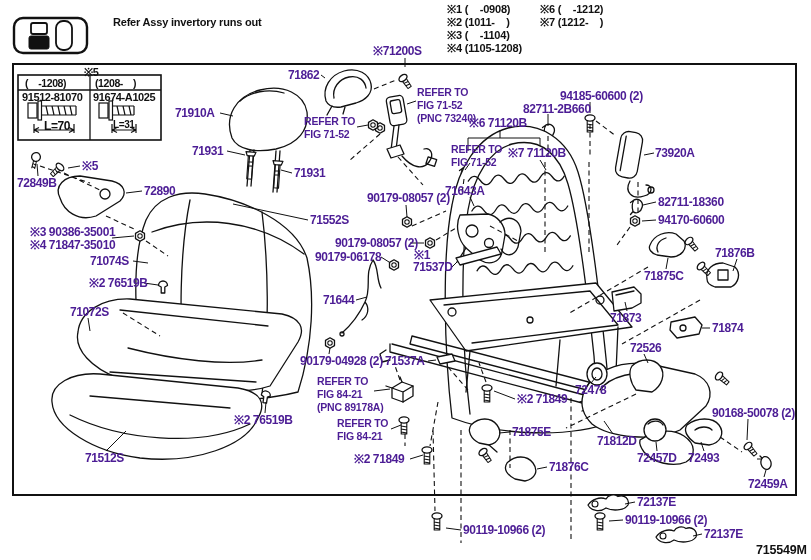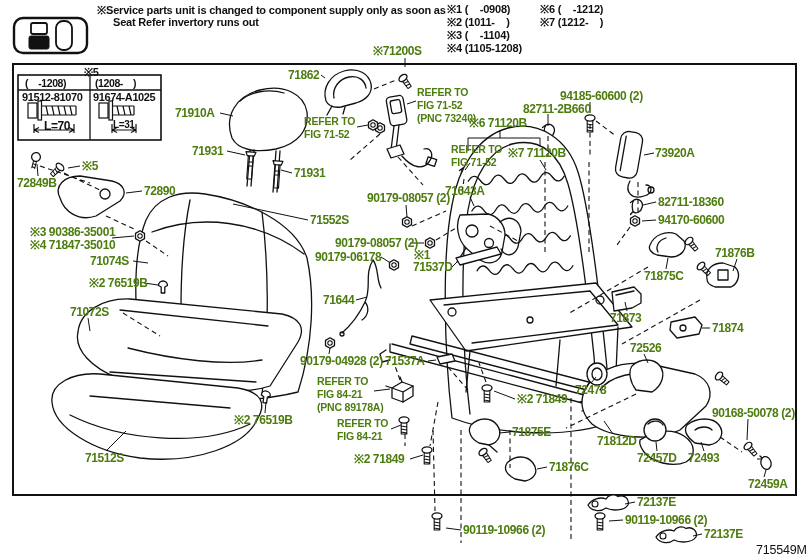--- a/index.html
+++ b/index.html
@@ -1,24 +1,24 @@
 <!DOCTYPE html>
 <html><head>
 <meta charset="utf-8">
 <style>
   html,body{margin:0;padding:0;background:#fff;}
   #stage{position:relative;width:811px;height:560px;background:#fff;overflow:hidden;
          font-family:"Liberation Sans",sans-serif;color:#111;}
   svg{position:absolute;left:0;top:0;}
   .lbl{position:absolute;font-weight:bold;font-size:12px;line-height:1.05;
-       letter-spacing:-0.4px;white-space:pre;color:#4d7c0f;}
+       letter-spacing:-0.4px;white-space:pre;color:#4c1d95;}
   .ref{font-size:10.5px;line-height:1.25;letter-spacing:-0.2px;}
   .note{position:absolute;font-weight:bold;font-size:11px;letter-spacing:-0.2px;white-space:pre;}
   .tbl-txt{position:absolute;font-weight:bold;letter-spacing:-0.4px;white-space:pre;}
-  .figcode{position:absolute;font-weight:normal;font-size:12.5px;letter-spacing:-0.2px;}
+  .figcode{position:absolute;font-weight:bold;font-size:12.5px;letter-spacing:-0.2px;}
 </style>
 </head>
 <body>
 
 <div id="stage">
 
 <svg width="811" height="560" viewBox="0 0 811 560">
   <defs>
     <g id="nut">
           <path d="M0,-5.2 L4.5,-2.6 L4.5,2.6 L0,5.2 L-4.5,2.6 L-4.5,-2.6 Z" fill="#fff" stroke="#111" stroke-width="1.3"></path>
@@ -299,22 +299,21 @@
              M590,124 L590,156 M596,121 L616,136 M548,136 L548,157 M638,182 L638,214 M630,227 L617,245
              M464,179 L462,194 M412,226 L446,211 M436,240 L456,228 M490,226 L518,241
              M123,313 L160,336 M438,402 L430,446 M486,382 L479,363
              M433,430 L435,511 M461,430 L461,543 M510,430 L510,468 M571,398 L571,542
              M648,267 L568,314 M700,300 L622,344 M636,394 L566,428
              M448,367 L468,390 M400,380 L394,363 M405,434 L405,446
              M720,437 L742,452 M757,459 L762,459 M545,162 L545,252 M589,162 L589,253"></path>
   </g>
 </svg>
 
-<div class="note" style="left:97px;top:2px">※Service parts unit is changed to component supply only as soon as</div>
-<div class="note" style="left:113px;top:16px">Seat Refer invertory runs out</div>
+<div class="note" style="left:113px;top:16px">Refer Assy invertory runs out</div>
 <div class="note" style="left:447px;top:1px">※1 (    -0908)</div>
 <div class="note" style="left:447px;top:14px">※2 (1011-    )</div>
 <div class="note" style="left:447px;top:27px">※3 (    -1104)</div>
 <div class="note" style="left:447px;top:40px">※4 (1105-1208)</div>
 <div class="note" style="left:540px;top:1px">※6 (    -1212)</div>
 <div class="note" style="left:540px;top:14px">※7 (1212-    )</div>
 
 <div class="tbl-txt" style="left:84px;top:64px;font-size:11px">※5</div>
 <div class="tbl-txt" style="left:25px;top:77px;font-size:10.5px">(    -1208)</div>
 <div class="tbl-txt" style="left:95px;top:77px;font-size:10.5px">(1208-    )</div>

